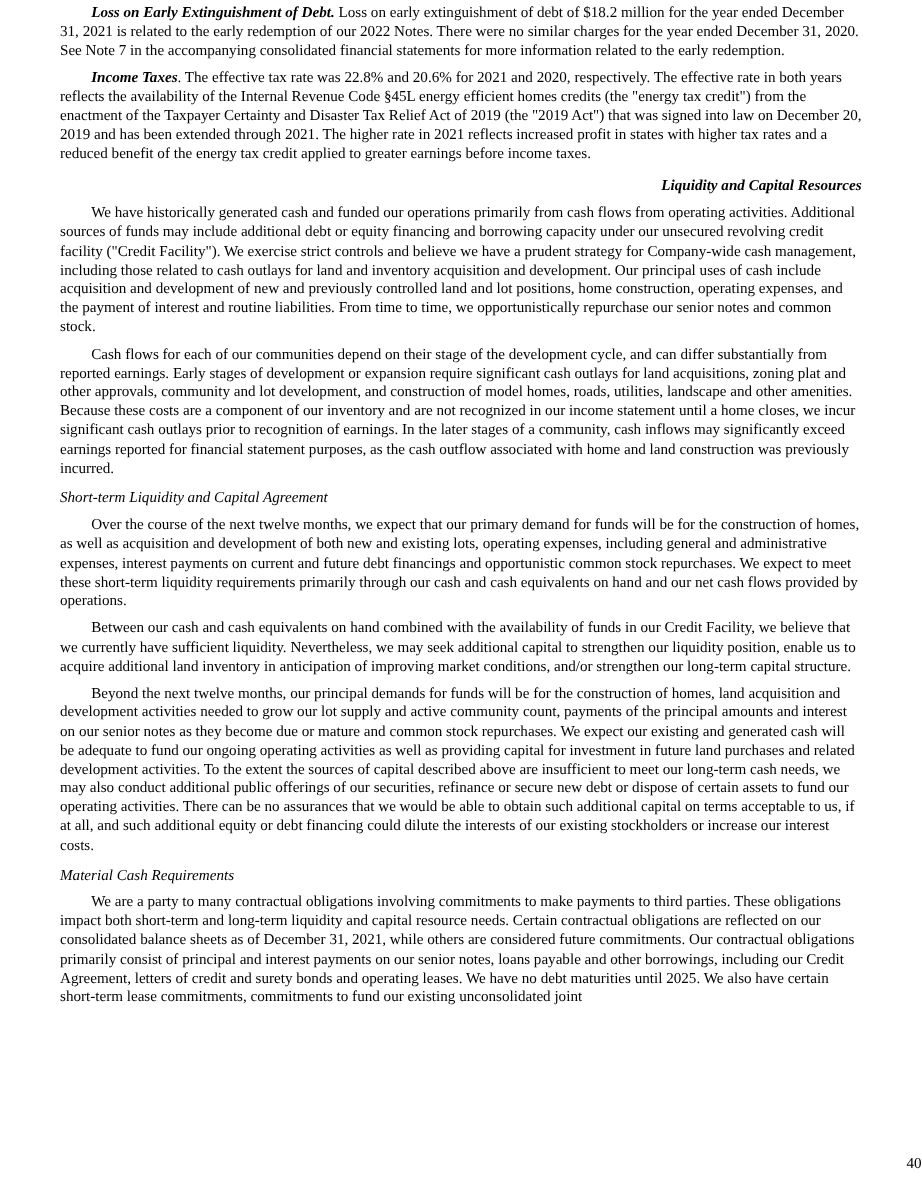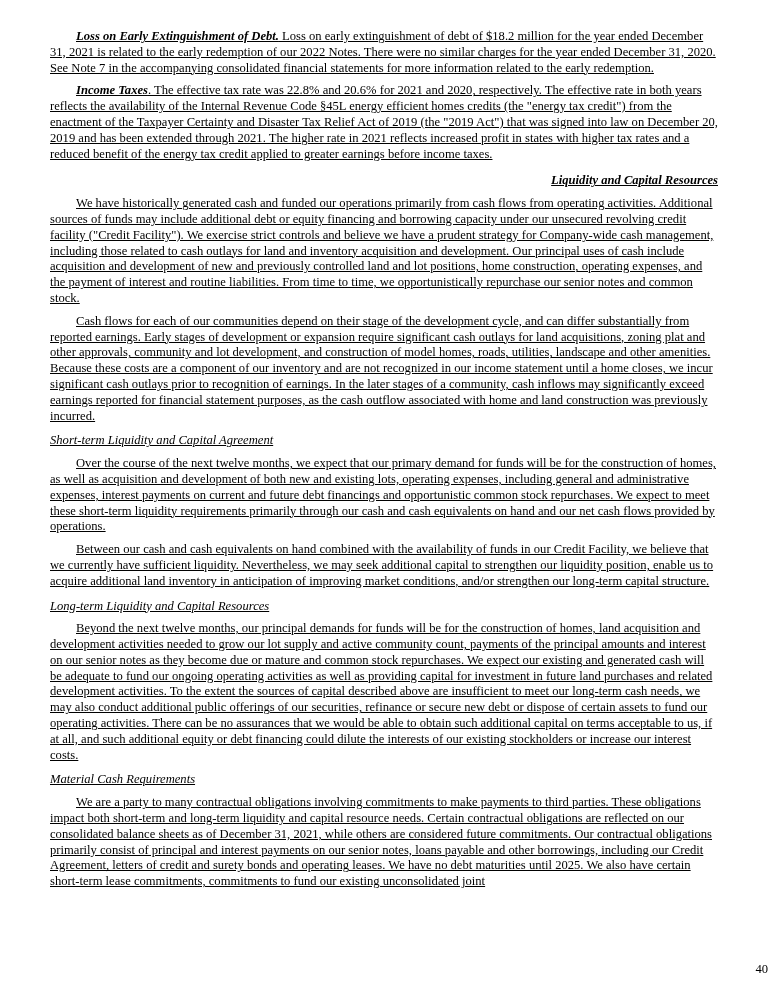--- a/index.html
+++ b/index.html
@@ -12,22 +12,21 @@
     width: 768px;
     height: 1000px;
     background: #ffffff;
     overflow: hidden;
     font-family: "Liberation Serif", "DejaVu Serif", serif;
     font-size: 12.6px;
     line-height: 15.8px;
     color: #000000;
   }
   .content {
-    padding: 29px 50px 0 50px;
-    text-decoration: underline;
+    padding: 3px 50px 0 50px;
   }
   p.para {
     margin: 0 0 7px 0;
     text-indent: 26px;
     text-align: left;
   }
   .lead-in {
     font-weight: bold;
     font-style: italic;
   }
@@ -65,21 +64,20 @@
     <p class="para">We have historically generated cash and funded our operations primarily from cash flows from operating activities. Additional sources of funds may include additional debt or equity financing and borrowing capacity under our unsecured revolving credit facility ("Credit Facility"). We exercise strict controls and believe we have a prudent strategy for Company-wide cash management, including those related to cash outlays for land and inventory acquisition and development. Our principal uses of cash include acquisition and development of new and previously controlled land and lot positions, home construction, operating expenses, and the payment of interest and routine liabilities. From time to time, we opportunistically repurchase our senior notes and common stock.</p>
 
     <p class="para">Cash flows for each of our communities depend on their stage of the development cycle, and can differ substantially from reported earnings. Early stages of development or expansion require significant cash outlays for land acquisitions, zoning plat and other approvals, community and lot development, and construction of model homes, roads, utilities, landscape and other amenities. Because these costs are a component of our inventory and are not recognized in our income statement until a home closes, we incur significant cash outlays prior to recognition of earnings. In the later stages of a community, cash inflows may significantly exceed earnings reported for financial statement purposes, as the cash outflow associated with home and land construction was previously incurred.</p>
 
     <div class="subheading">Short-term Liquidity and Capital Agreement</div>
 
     <p class="para">Over the course of the next twelve months, we expect that our primary demand for funds will be for the construction of homes, as well as acquisition and development of both new and existing lots, operating expenses, including general and administrative expenses, interest payments on current and future debt financings and opportunistic common stock repurchases. We expect to meet these short-term liquidity requirements primarily through our cash and cash equivalents on hand and our net cash flows provided by operations.</p>
 
     <p class="para">Between our cash and cash equivalents on hand combined with the availability of funds in our Credit Facility, we believe that we currently have sufficient liquidity. Nevertheless, we may seek additional capital to strengthen our liquidity position, enable us to acquire additional land inventory in anticipation of improving market conditions, and/or strengthen our long-term capital structure.</p>
 
-    <div class="subheading">Long-term Liquidity and Capital Resources</div>
 
     <p class="para">Beyond the next twelve months, our principal demands for funds will be for the construction of homes, land acquisition and development activities needed to grow our lot supply and active community count, payments of the principal amounts and interest on our senior notes as they become due or mature and common stock repurchases. We expect our existing and generated cash will be adequate to fund our ongoing operating activities as well as providing capital for investment in future land purchases and related development activities. To the extent the sources of capital described above are insufficient to meet our long-term cash needs, we may also conduct additional public offerings of our securities, refinance or secure new debt or dispose of certain assets to fund our operating activities. There can be no assurances that we would be able to obtain such additional capital on terms acceptable to us, if at all, and such additional equity or debt financing could dilute the interests of our existing stockholders or increase our interest costs.</p>
 
     <div class="subheading">Material Cash Requirements</div>
 
     <p class="para">We are a party to many contractual obligations involving commitments to make payments to third parties. These obligations impact both short-term and long-term liquidity and capital resource needs. Certain contractual obligations are reflected on our consolidated balance sheets as of December 31, 2021, while others are considered future commitments. Our contractual obligations primarily consist of principal and interest payments on our senior notes, loans payable and other borrowings, including our Credit Agreement, letters of credit and surety bonds and operating leases. We have no debt maturities until 2025. We also have certain short-term lease commitments, commitments to fund our existing unconsolidated joint</p>
 
   </div>
 
   <div class="page-number">40</div>

